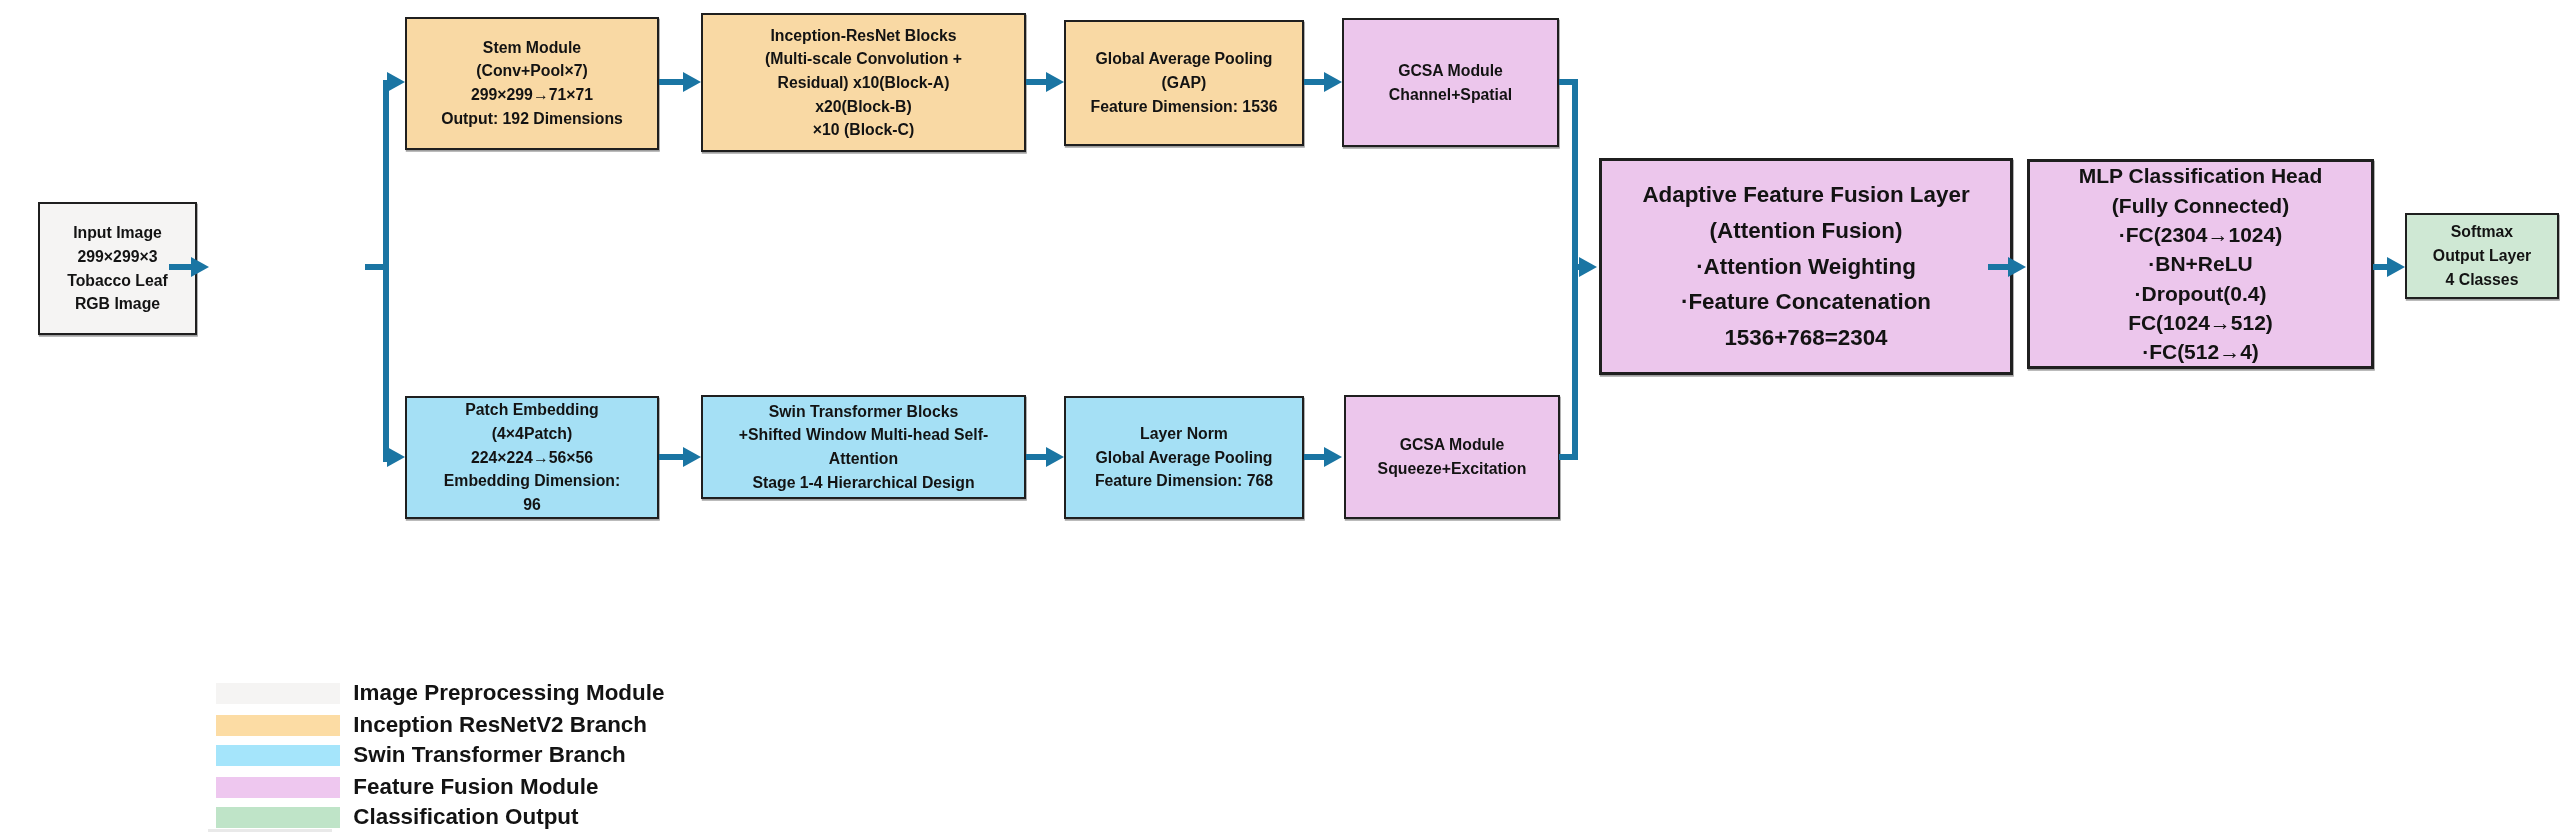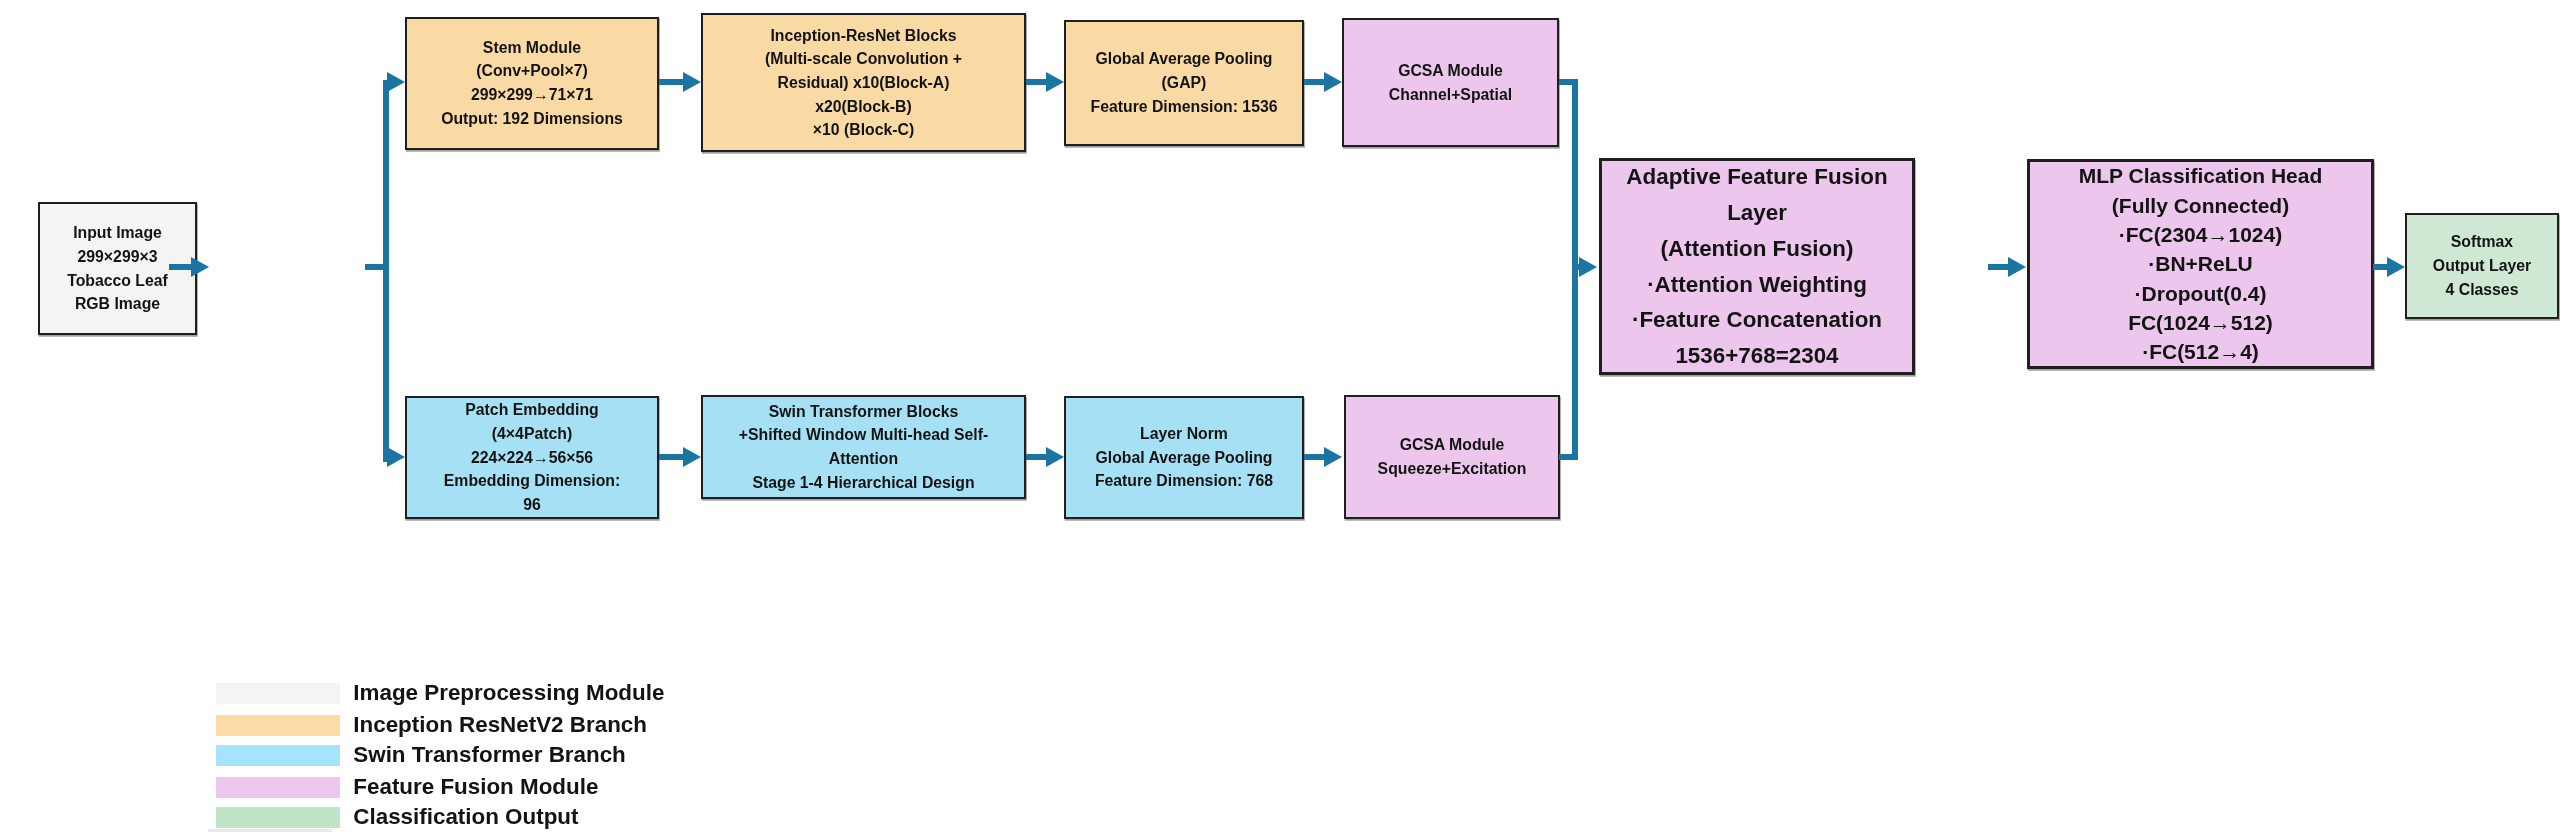--- a/index.html
+++ b/index.html
@@ -84,35 +84,35 @@
 Attention
 Stage 1-4 Hierarchical Design</div>
 
   <div class="node c-blue fs-s" style="left:1064px;top:396px;width:240px;height:123px;">Layer Norm
 Global Average Pooling
 Feature Dimension:  768</div>
 
   <div class="node c-pink fs-s" style="left:1344px;top:395px;width:216px;height:124px;">GCSA Module
 Squeeze+Excitation</div>
 
-  <div class="node c-pink fs-l b4" style="left:1599px;top:158px;width:316px;height:217px;">Adaptive Feature Fusion Layer
+  <div class="node c-pink fs-l b4" style="left:1599px;top:158px;width:414px;height:217px;">Adaptive Feature Fusion Layer
 (Attention Fusion)
 ·Attention Weighting
 ·Feature Concatenation
 1536+768=2304</div>
 
   <div class="node c-pink fs-m b4" style="left:2027px;top:159px;width:347px;height:210px;">MLP Classification Head
 (Fully Connected)
 ·FC(2304→1024)
 ·BN+ReLU
 ·Dropout(0.4)
 FC(1024→512)
 ·FC(512→4)</div>
 
-  <div class="node c-green fs-s" style="left:2405px;top:213px;width:154px;height:106px;">Softmax
+  <div class="node c-green fs-s" style="left:2405px;top:213px;width:154px;height:86px;">Softmax
 Output Layer
 4 Classes</div>
 
   <div class="hline" style="left:169px;top:264px;width:25px;"></div>
   <div class="head" style="left:191px;top:257px;"></div>
 
   <div class="hline" style="left:365px;top:264px;width:24px;"></div>
   <div class="vline" style="left:383px;top:80px;height:382px;"></div>
   <div class="head" style="left:387px;top:72px;"></div>
   <div class="head" style="left:387px;top:447px;"></div>

